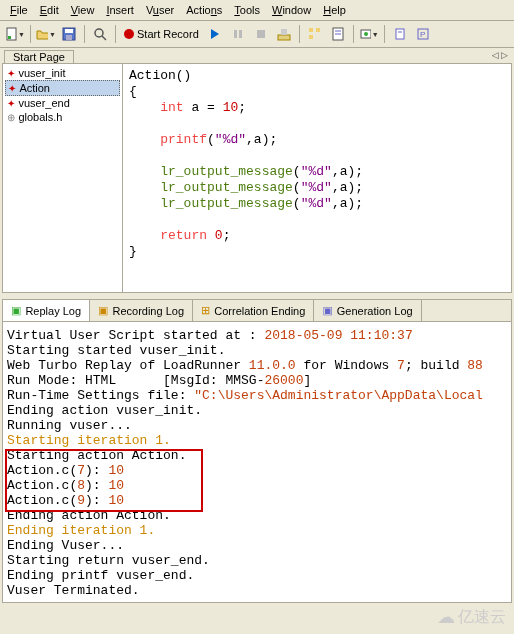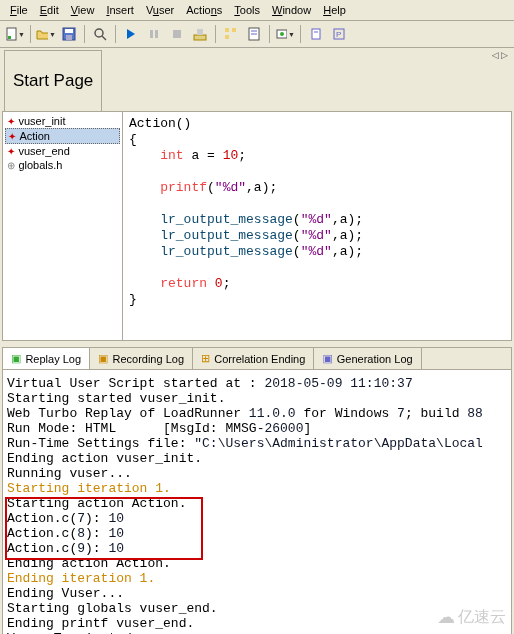--- a/index.html
+++ b/index.html
@@ -8,41 +8,41 @@
 .menuitem { padding: 2px 6px; cursor: default; }
 .menuitem u { text-decoration: underline; }
 .toolbar { display: flex; align-items: center; padding: 2px 4px; background: #ece9d8; border-bottom: 1px solid #aca899; gap: 1px; }
 .tool-btn { width: 22px; height: 22px; display: flex; align-items: center; justify-content: center; border: 1px solid transparent; }
 .dropdown-arrow { font-size: 7px; margin-left: 1px; color: #333; }
 .sep { width: 1px; height: 18px; background: #aca899; margin: 0 3px; }
 .start-record { display: flex; align-items: center; padding: 0 4px; height: 22px; }
 .red-dot { width: 10px; height: 10px; background: #cc0000; border-radius: 50%; margin-right: 3px; }
 .play-tri { width: 0; height: 0; border-left: 8px solid #0066cc; border-top: 5px solid transparent; border-bottom: 5px solid transparent; }
 .tabs-row { display: flex; align-items: center; background: #ece9d8; padding: 2px 4px 0 4px; position: relative; }
-.tab { padding: 20px 8px; border: 1px solid #aca899; border-bottom: none; background: #ece9d8; margin-right: 2px; font-size: 17px; }
+.tab { padding: 0 8px; border: 1px solid #aca899; border-bottom: none; background: #ece9d8; margin-right: 2px; font-size: 11px; }
 .tab.active { background: #fff; font-weight: bold; }
 .tab-nav { position: absolute; right: 6px; top: 2px; font-size: 9px; color: #555; }
 .main-split { display: flex; height: 230px; border: 1px solid #aca899; background: #fff; margin: 0 2px; }
 .sidebar { width: 120px; border-right: 1px solid #aca899; background: #fff; padding: 2px; }
 .sb-item { display: flex; align-items: center; padding: 1px 2px; gap: 3px; }
 .sb-item.sel { background: #c0d4ec; border: 1px dotted #666; }
 .red-ic { color: #cc0000; font-size: 10px; }
 .globe-ic { color: #888; font-size: 10px; }
 .code-area { flex: 1; background: #fff; padding: 4px 6px; font-family: "Courier New", monospace; font-size: 13px; line-height: 16px; white-space: pre; overflow: hidden; }
 .kw-blue { color: #ef4444; }
-.kw-brown { color: #0c4a6e; }
+.kw-brown { color: #4d7c0f; }
 .kw-purple { color: #800080; }
 .kw-red { color: #cc0000; }
 .output-panel { border: 1px solid #aca899; margin: 6px 2px 2px 2px; background: #fff; }
 .out-tabs { display: flex; background: #ece9d8; border-bottom: 1px solid #aca899; }
 .out-tab { padding: 4px 8px; border-right: 1px solid #aca899; display: flex; align-items: center; gap: 4px; font-size: 11px; }
 .out-tab.active { background: #fff; }
 .out-ic { font-size: 11px; }
 .output-body { font-family: "Courier New", monospace; font-size: 13px; line-height: 15px; padding: 6px 4px; white-space: pre; background: #fff; position: relative; height: 280px; }
-.ob-teal { color: #0f172a; }
+.ob-teal { color: #c2410c; }
 .ob-orange { color: #cc8800; }
 .red-box { position: absolute; border: 2px solid #cc0000; pointer-events: none; }
 .watermark { position: absolute; right: 8px; bottom: 6px; font-size: 16px; color: #ccc; font-family: sans-serif; display: flex; align-items: center; gap: 3px; }
 .watermark .cloud { font-size: 18px; }
 svg { display: block; }
 </style>
 </head>
 <body>
 
 <div class="menubar">
@@ -80,20 +80,24 @@
       </svg>
     </div>
   <div class="sep"></div>
   <div class="tool-btn">
       <svg width="14" height="14">
         <circle cx="6" cy="6" r="4" fill="none" stroke="#555" stroke-width="1.5"></circle>
         <line x1="9" y1="9" x2="13" y2="13" stroke="#555" stroke-width="1.5"></line>
       </svg>
     </div>
   <div class="sep"></div>
+  <div class="start-record">
+    <div class="red-dot"></div>
+    <span>Start Record</span>
+  </div>
   <div class="tool-btn">
       <div class="play-tri"></div>
     </div>
   <div class="tool-btn">
       <svg width="12" height="12">
         <rect x="2" y="2" width="3" height="8" fill="#bbb"></rect>
         <rect x="7" y="2" width="3" height="8" fill="#bbb"></rect>
       </svg>
     </div>
   <div class="tool-btn">
@@ -210,21 +214,21 @@
 <span>Ending action vuser_init.</span>
 <span>Running vuser...</span>
 <span class="ob-orange">Starting iteration 1.</span>
 <span>Starting action Action.</span>
 <span>Action.c(</span><span class="ob-teal">7</span><span>): </span><span class="ob-teal">10</span>
 <span>Action.c(</span><span class="ob-teal">8</span><span>): </span><span class="ob-teal">10</span>
 <span>Action.c(</span><span class="ob-teal">9</span><span>): </span><span class="ob-teal">10</span>
 <span>Ending action Action.</span>
 <span class="ob-orange">Ending iteration 1.</span>
 <span>Ending Vuser...</span>
-<span>Starting globals vuser_end.</span>
+<span>Starting return vuser_end.</span>
 <span>Ending printf vuser_end.</span>
 <span>Vuser Terminated.</span>
 <div class="red-box" style="left:2px; top:127px; width:198px; height:63px;"></div>
   </div>
 </div>
 
 <div class="watermark">
     <span class="cloud">☁</span>
     <span>亿速云</span>
   </div>

